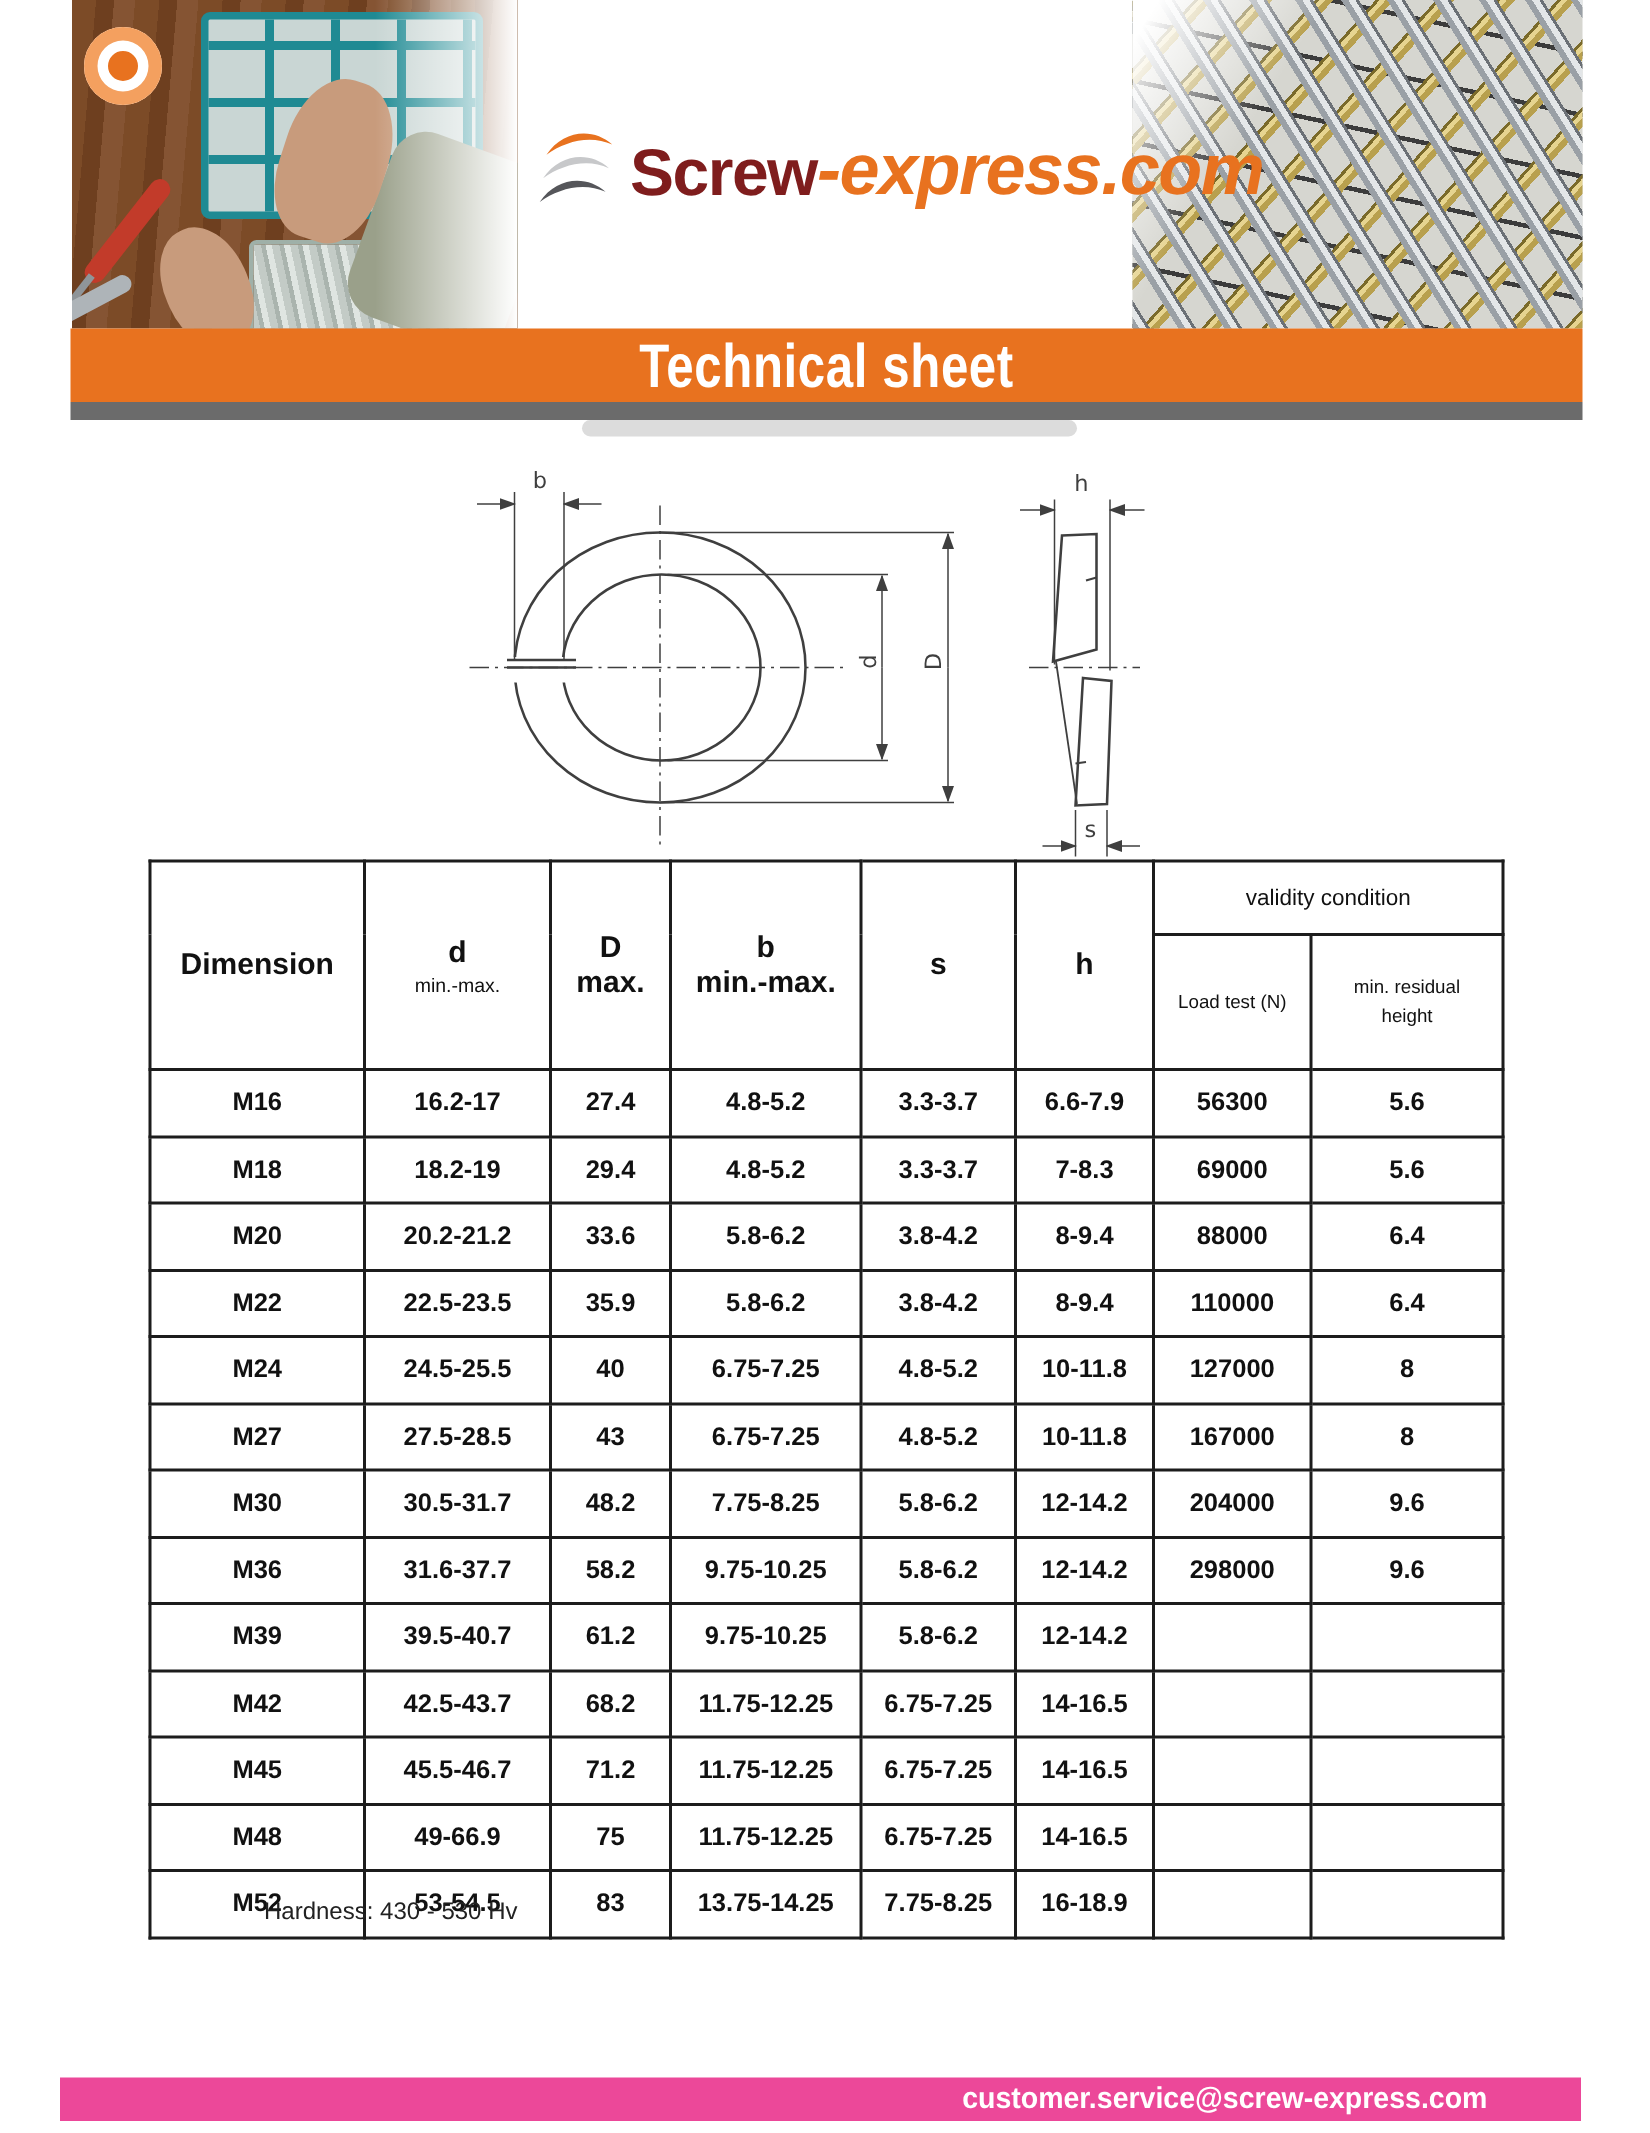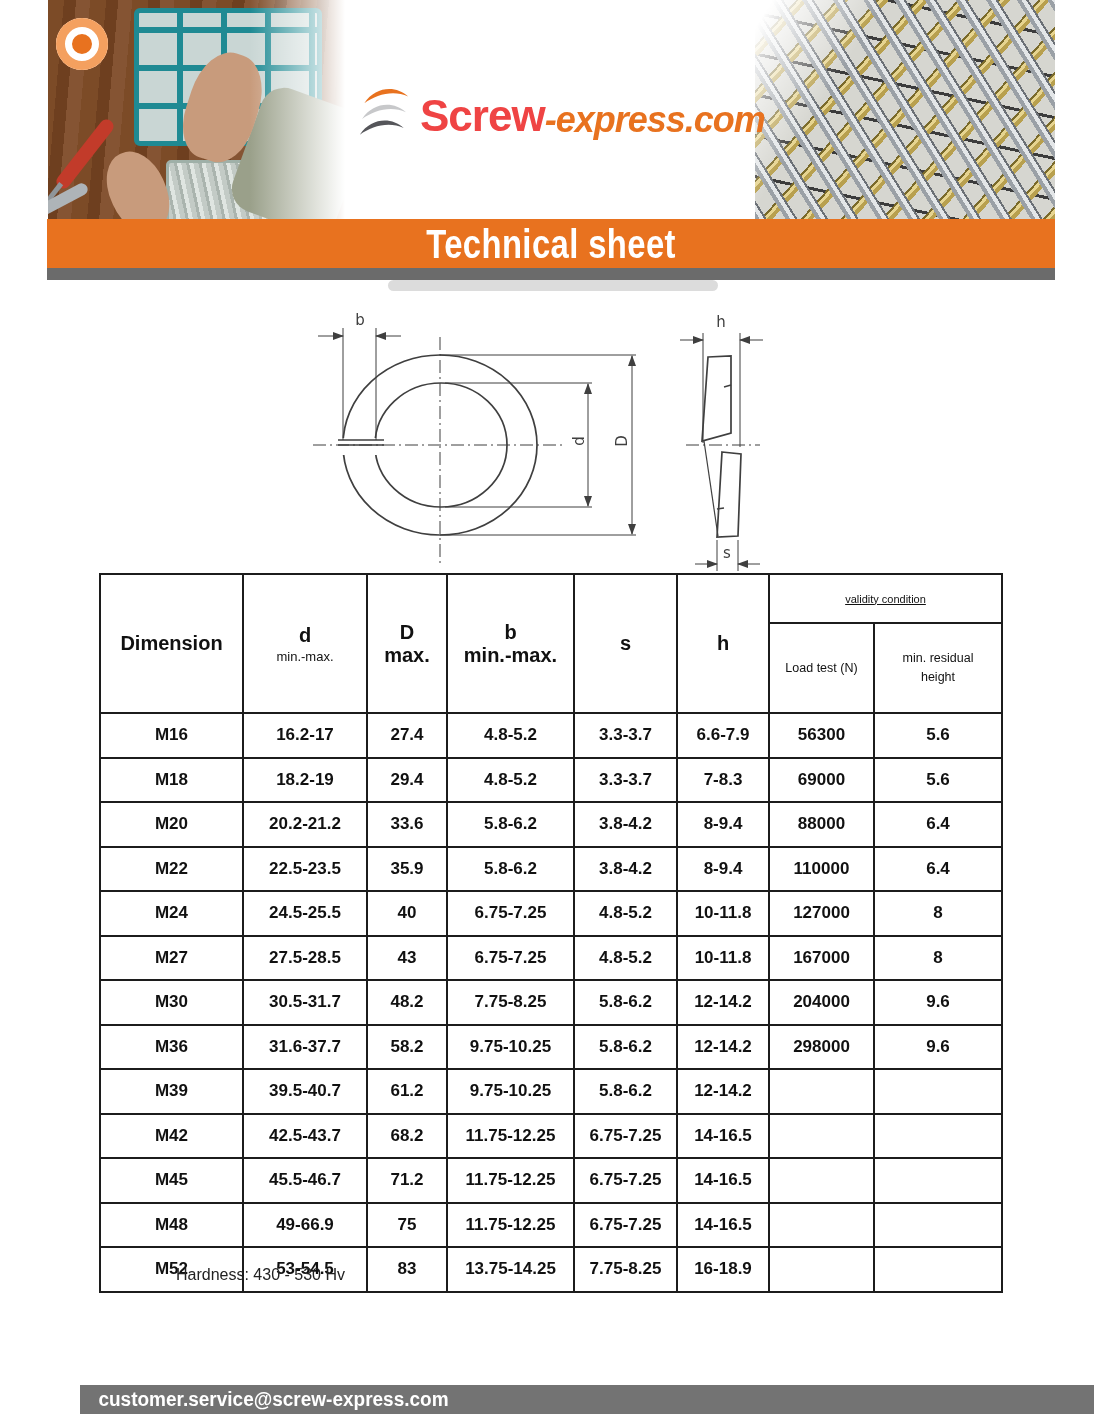--- a/index.html
+++ b/index.html
@@ -37,22 +37,22 @@
     background-image:
       repeating-linear-gradient(58deg,#9aa0a6 0 4px,#e3e6e8 4px 8px,#6b7076 8px 10px,rgba(0,0,0,0) 10px 26px),
       repeating-linear-gradient(-48deg,#b8a04e 0 4px,#e6d490 4px 7px,#7a6a2a 7px 9px,rgba(0,0,0,0) 9px 30px),
       repeating-linear-gradient(12deg,#3c3c3c 0 3px,rgba(0,0,0,0) 3px 40px);}
   .photo-right:after{content:"";position:absolute;inset:0;
     background:linear-gradient(122deg,#fff 4%,rgba(255,255,255,0) 30%);}
 
   
   .logo{position:absolute;left:358px;top:78px;height:60px;display:flex;align-items:flex-end;}
   .logo-icon{width:52px;height:54px;margin-right:10px;}
-  .logo-screw{font-size:44px;font-weight:bold;color:#ef4444;line-height:1;letter-spacing:-1px;}
-  .logo-express{font-size:36px;font-weight:bold;font-style:italic;color:#e8721f;line-height:1;letter-spacing:-1px;}
+  .logo-screw{font-size:44px;font-weight:bold;color:#7f1d1d;line-height:1;letter-spacing:-1px;}
+  .logo-express{font-size:48px;font-weight:bold;font-style:italic;color:#e8721f;line-height:1;letter-spacing:-1px;}
 
   
   .banner{position:absolute;left:47px;top:219px;width:1008px;height:49px;background:#e8721f;
     display:flex;align-items:flex-end;justify-content:center;}
   .banner-title{color:#fff;font-size:41px;font-weight:bold;transform:scaleX(0.8);letter-spacing:0.5px;
     white-space:nowrap;}
   .graybar{position:absolute;left:47px;top:268px;width:1008px;height:12px;background:#6b6b6b;}
   .graybar-light{position:absolute;left:341px;top:12px;width:330px;height:11px;background:#dcdcdc;border-radius:6px;}
 
   
@@ -61,28 +61,28 @@
 
   
   table.spec{position:absolute;left:99px;top:573px;width:902px;border-collapse:collapse;
     table-layout:fixed;}
   table.spec th,table.spec td{border:2px solid #1c1c1c;text-align:center;vertical-align:middle;
     padding:0;color:#111;}
   table.spec td{height:42.5px;font-size:17px;font-weight:bold;}
   th.h-main{height:137px;}
   .h-big{font-size:20px;font-weight:bold;line-height:1.15;}
   .h-sub{font-size:13px;font-weight:normal;margin-top:2px;}
-  th.h-validity{height:47px;font-size:11px;font-weight:normal;border-bottom-width:1px;text-decoration:underline;}
+  th.h-validity{height:47px;font-size:15px;font-weight:normal;border-bottom-width:1px;}
   th.h-small{font-size:12.5px;font-weight:normal;border-top-width:1px;line-height:1.5;}
 
   .hardness{position:absolute;left:176px;top:1266px;font-size:16px;color:#222;}
 
   
-  .footer{position:absolute;left:40px;top:1385px;width:1014px;height:29px;background:#737373;
-    display:flex;align-items:center;justify-content:flex-start;margin-left:40px;}
+  .footer{position:absolute;left:40px;top:1385px;width:1014px;height:29px;background:#ec4899;
+    display:flex;align-items:center;justify-content:flex-end;}
   .footer-email{color:#fff;font-size:20px;font-weight:bold;transform:scaleX(0.95);
     transform-origin:right center;margin-right:62px;white-space:nowrap;}
 </style>
 </head>
 <body>
 
 <div class="page">
 
   <div class="photo photo-left">
     <div class="teal-box"></div>

